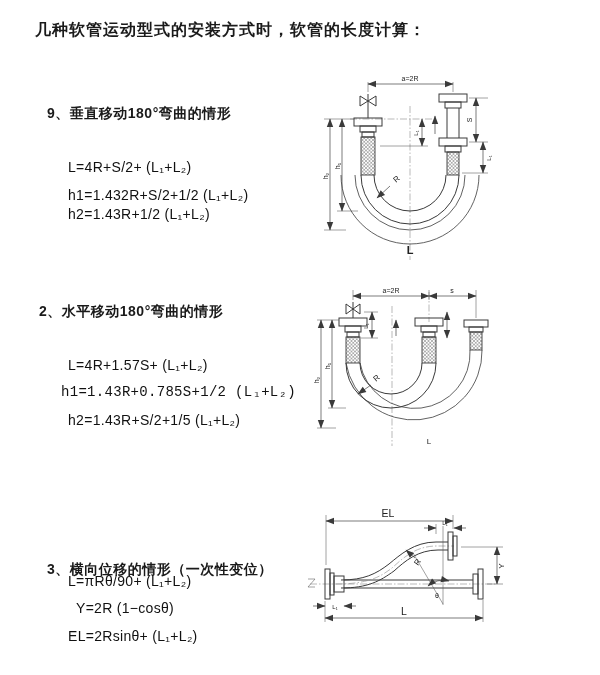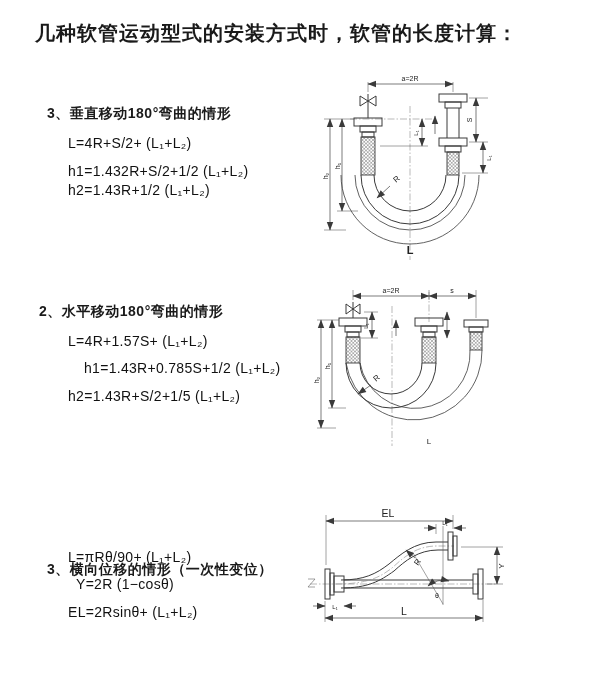--- a/index.html
+++ b/index.html
@@ -4,23 +4,23 @@
 <style>
   * { margin:0; padding:0; box-sizing:border-box; }
   html,body {
     width:600px; height:675px;
     background:#ffffff;
     font-family:"Liberation Sans","DejaVu Sans",sans-serif;
     color:#1a1a1a;
     position:relative; overflow:hidden;
   }
   .abs { position:absolute; white-space:nowrap; }
-  .title { font-size:20px; font-weight:bold; letter-spacing:1px; }
+  .title { font-size:16px; font-weight:bold; letter-spacing:1px; }
   .sec-heading { font-size:14px; font-weight:bold; letter-spacing:0.5px; }
-  .formula { font-size:14px; letter-spacing:0.3px; color:#111; }
+  .formula { font-size:14px; letter-spacing:0.3px; color:#111;margin-top:24px; }
 
   svg.diag { position:absolute; overflow:visible; }
   svg .ln   { stroke:#3a3a3a; stroke-width:1; fill:none; }
   svg .braid{ stroke:#3a3a3a; stroke-width:0.9; fill:url(#braidp); }
   svg .cl   { stroke:#8a8a8a; stroke-width:0.6; stroke-dasharray:7 2 1.5 2; fill:none; }
   svg .dim  { stroke:#444; stroke-width:0.7; fill:none; }
   svg .thin { stroke:#555; stroke-width:0.55; fill:none; }
   svg text  { font-family:"Liberation Sans","DejaVu Sans",sans-serif; fill:#222; font-size:7px; }
   svg .t6  { font-size:6px; }
   svg .t8  { font-size:8px; }
@@ -36,28 +36,28 @@
       <path d="M0,3.5 L3.5,0 M0,0 L3.5,3.5" stroke="#6a6a6a" stroke-width="0.5" fill="none"></path>
     </pattern>
     <marker id="arr" viewBox="0 0 10 10" refX="8.5" refY="5" markerWidth="10" markerHeight="10" orient="auto-start-reverse" markerUnits="userSpaceOnUse">
       <path d="M0.5,1.8 L9,5 L0.5,8.2 z" fill="#3a3a3a"></path>
     </marker>
   </defs>
 </svg>
 
 <div class="abs title" style="left:35px; top:20px;">几种软管运动型式的安装方式时，软管的长度计算：</div>
 
-<div class="abs sec-heading" style="left:47px; top:105px;">3、垂直移动180°弯曲的情形</div>
+<div class="abs sec-heading" style="left:47px; top:105px;">9、垂直移动180°弯曲的情形</div>
 <div class="abs formula" style="left:68px; top:135px;">L=4R+S/2+ (L₁+L₂)</div>
 <div class="abs formula" style="left:68px; top:163px;">h1=1.432R+S/2+1/2 (L₁+L₂)</div>
 <div class="abs formula" style="left:68px; top:182px;">h2=1.43R+1/2 (L₁+L₂)</div>
 
 <div class="abs sec-heading" style="left:39px; top:303px;">2、水平移动180°弯曲的情形</div>
 <div class="abs formula" style="left:68px; top:333px;">L=4R+1.57S+ (L₁+L₂)</div>
-<div class="abs formula" style="left:84px; top:360px;">h1=1.43R+0.785S+1/2 (L₁+L₂)</div>
+<div class="abs formula" style="left:61px; top:360px;font-family:Liberation Mono, monospace;">h1=1.43R+0.785S+1/2 (L₁+L₂)</div>
 <div class="abs formula" style="left:68px; top:388px;">h2=1.43R+S/2+1/5 (L₁+L₂)</div>
 
 <div class="abs sec-heading" style="left:47px; top:519px;margin-top:42px;">3、横向位移的情形（一次性变位）</div>
 <div class="abs formula" style="left:68px; top:549px;">L=πRθ/90+ (L₁+L₂)</div>
 <div class="abs formula" style="left:76px; top:576px;">Y=2R (1−cosθ)</div>
 <div class="abs formula" style="left:68px; top:604px;">EL=2Rsinθ+ (L₁+L₂)</div>
 
 <svg class="diag" style="left:310px; top:70px;" width="282" height="198" viewBox="0 0 282 198">
   <line class="cl" x1="100" y1="36" x2="100" y2="190"></line>
   <line class="cl" x1="40" y1="49" x2="122" y2="49"></line>

